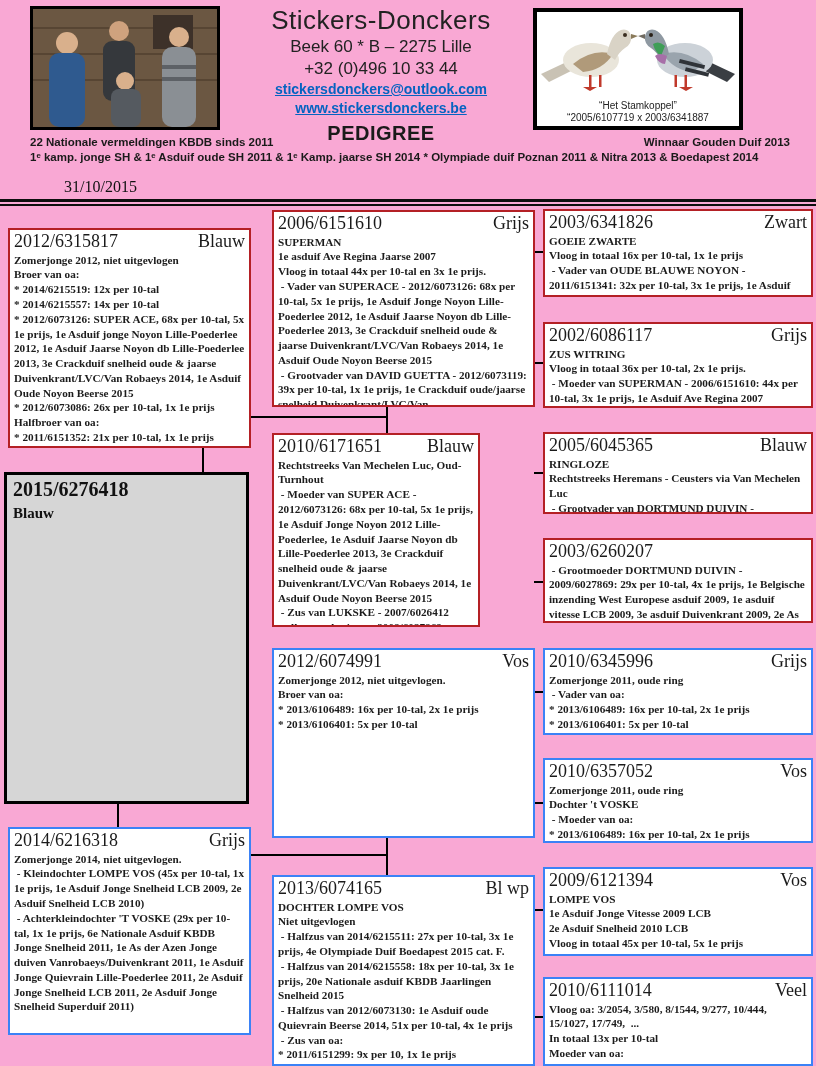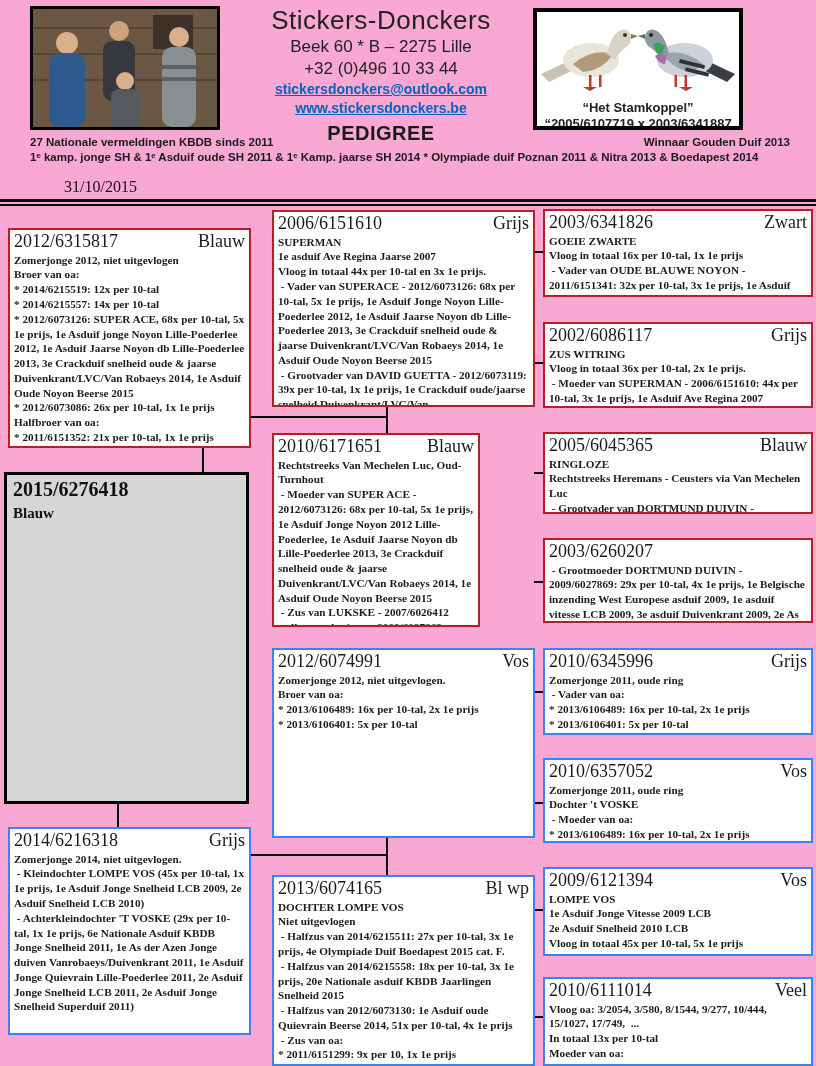--- a/index.html
+++ b/index.html
@@ -10,21 +10,21 @@
   .family-photo{position:absolute;left:30px;top:6px;width:190px;height:124px;
         border:3px solid #000;box-sizing:border-box;overflow:hidden;background:#6b5742;}
   .hdr-center{position:absolute;left:228px;top:6px;width:306px;text-align:center;}
   .hdr-title{font-size:26px;letter-spacing:.5px;color:#222;line-height:1.15;}
   .hdr-line{font-size:17px;color:#222;line-height:1.3;}
   .hdr-link{display:block;font-size:14px;font-weight:bold;color:#0563c1;
         text-decoration:underline;line-height:1.35;}
   .hdr-pedigree{font-size:20px;font-weight:bold;margin-top:4px;letter-spacing:.5px;}
   .stam-photo{position:absolute;left:533px;top:8px;width:210px;height:122px;
         border:4px solid #000;box-sizing:border-box;background:#fff;overflow:hidden;text-align:center;}
-  .stam-cap{font-size:13px;font-weight:bold;color:#222;line-height:1.2;}
+  .stam-cap{font-size:10px;font-weight:normal;color:#222;line-height:1.2;}
   .note-left{position:absolute;left:30px;top:136px;font-size:11.5px;font-weight:bold;}
   .note-right{position:absolute;right:26px;top:136px;font-size:11.5px;font-weight:bold;}
   .achievements{position:absolute;left:30px;top:151px;width:770px;font-size:11.5px;font-weight:bold;}
   .doc-date{position:absolute;left:64px;top:178px;font-family:"Liberation Serif",serif;
         font-size:16px;color:#111;}
   .rule-a{position:absolute;left:0;top:199px;width:816px;height:3px;background:#0d0d0d;}
   .rule-b{position:absolute;left:0;top:204px;width:816px;height:2px;background:#0d0d0d;}
 
   
   .pbox{position:absolute;background:#fff;box-sizing:border-box;overflow:hidden;padding:1px 4px 0 4px;}
@@ -107,21 +107,21 @@
         <polygon points="94,22 101,24 94,27" fill="#6f6a60"></polygon>
         <rect x="52" y="63" width="2.5" height="12" fill="#c0392b"></rect>
         <rect x="62" y="63" width="2.5" height="12" fill="#c0392b"></rect>
         <polygon points="46,75 60,75 53,79" fill="#c0392b"></polygon>
       </g>
     </svg>
     <div class="stam-cap">“Het Stamkoppel”</div>
     <div class="stam-cap">“2005/6107719 x 2003/6341887</div>
   </div>
 
-  <div class="note-left">27 Nationale vermeldingen KBDB sinds 2011</div>
+  <div class="note-left">22 Nationale vermeldingen KBDB sinds 2011</div>
   <div class="note-right">Winnaar Gouden Duif 2013</div>
   <div class="achievements">1ᵉ kamp. jonge SH &amp; 1ᵉ Asduif oude SH 2011 &amp; 1ᵉ Kamp. jaarse SH 2014  *  Olympiade duif Poznan 2011 &amp; Nitra 2013 &amp; Boedapest 2014</div>
   <div class="doc-date">31/10/2015</div>
   <div class="rule-a"></div>
   <div class="rule-b"></div>
 
   <div class="conn" style="left:249px;top:416px;width:139px;height:2px"></div>
   <div class="conn" style="left:386px;top:407px;width:2px;height:27px"></div>
   <div class="conn" style="left:202px;top:448px;width:2px;height:26px"></div>
   <div class="conn" style="left:117px;top:803px;width:2px;height:25px"></div>

